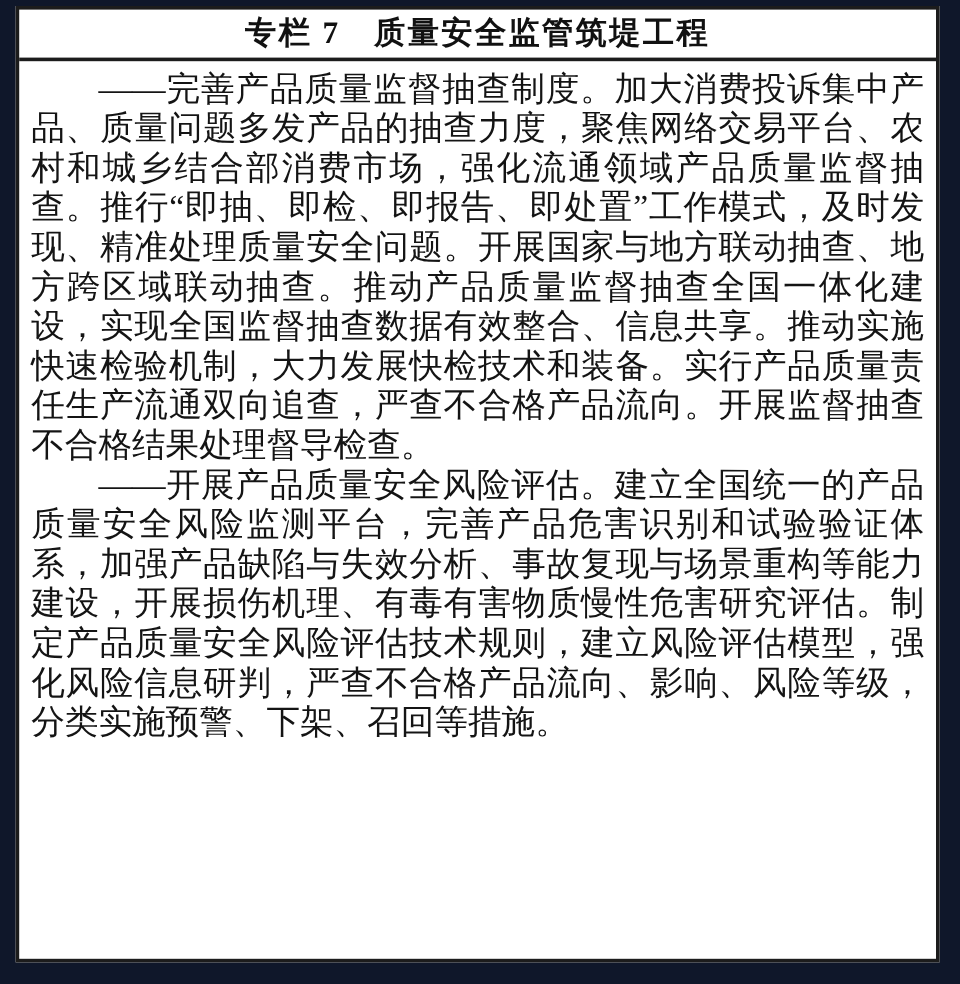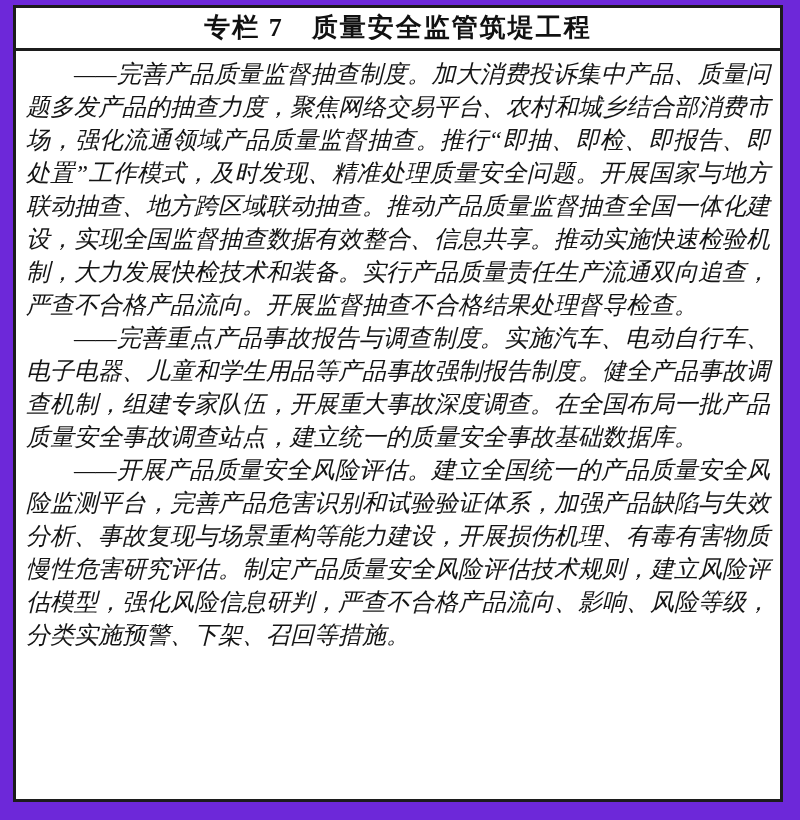--- a/index.html
+++ b/index.html
@@ -8,21 +8,21 @@
     background: #ffffff;
     width: 800px;
     height: 820px;
     overflow: hidden;
     font-family: "Liberation Serif", "DejaVu Serif", serif;
   }
   .page {
     position: relative;
     width: 800px;
     height: 820px;
-    background: #6d28d9;
+    background: #0f172a;
   }
   .panel {
     position: absolute;
     left: 13px;
     top: 5px;
     width: 764px;            
     height: 791px;           
     border: 3px solid #1c1c1c;
     background: #ffffff;
     box-sizing: content-box;
@@ -39,34 +39,32 @@
     white-space: nowrap;
     overflow: hidden;
   }
   .panel-body {
     padding: 7px 10px 0 10px;
     color: #141414;
   }
   .panel-body p {
     margin: 0;
     text-indent: 2em;
-    font-size: 24px;
+    font-size: 28px;
     line-height: 33px;
     text-align: justify;
     text-justify: inter-ideograph;
     color: #141414;
     word-break: break-all;
-    font-style: italic;
   }
 </style>
 </head>
 <body>
 
 <div class="page">
   <div class="panel">
     <div class="panel-title">专栏 7　质量安全监管筑堤工程</div>
     <div class="panel-body">
       <p>——完善产品质量监督抽查制度。加大消费投诉集中产品、质量问题多发产品的抽查力度，聚焦网络交易平台、农村和城乡结合部消费市场，强化流通领域产品质量监督抽查。推行“即抽、即检、即报告、即处置”工作模式，及时发现、精准处理质量安全问题。开展国家与地方联动抽查、地方跨区域联动抽查。推动产品质量监督抽查全国一体化建设，实现全国监督抽查数据有效整合、信息共享。推动实施快速检验机制，大力发展快检技术和装备。实行产品质量责任生产流通双向追查，严查不合格产品流向。开展监督抽查不合格结果处理督导检查。</p>
-      <p>——完善重点产品事故报告与调查制度。实施汽车、电动自行车、电子电器、儿童和学生用品等产品事故强制报告制度。健全产品事故调查机制，组建专家队伍，开展重大事故深度调查。在全国布局一批产品质量安全事故调查站点，建立统一的质量安全事故基础数据库。</p>
       <p>——开展产品质量安全风险评估。建立全国统一的产品质量安全风险监测平台，完善产品危害识别和试验验证体系，加强产品缺陷与失效分析、事故复现与场景重构等能力建设，开展损伤机理、有毒有害物质慢性危害研究评估。制定产品质量安全风险评估技术规则，建立风险评估模型，强化风险信息研判，严查不合格产品流向、影响、风险等级，分类实施预警、下架、召回等措施。</p>
     </div>
   </div>
 </div>
 
 </body></html>

